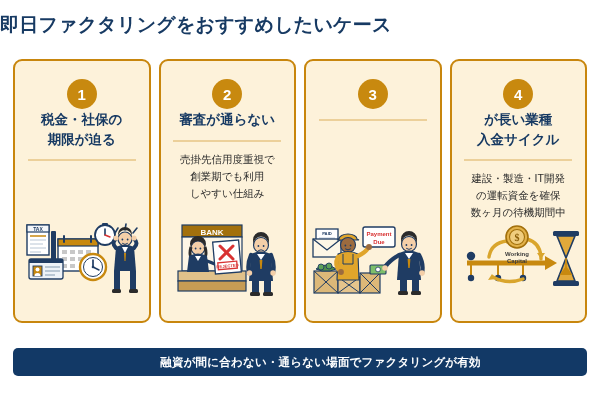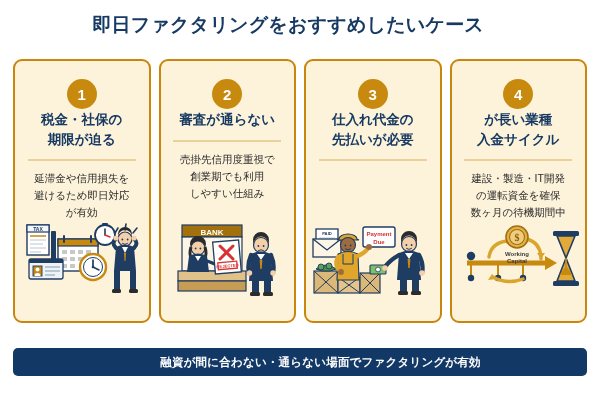--- a/index.html
+++ b/index.html
@@ -14,21 +14,21 @@
     overflow: hidden;
     position: relative;
   }
 
   
   .page-title {
     position: absolute;
     top: 14px;
     left: 0;
     width: 484px;
-    text-align: right;
+    text-align: left;
     font-size: 19px;
     font-weight: bold;
     color: #173a63;
     letter-spacing: 0.2px;
     line-height: 1.2;
   }
 
   
   .card-row {
     position: absolute;
@@ -137,25 +137,20 @@
 
 <div class="card-row">
 
   <div class="card">
     <div class="badge">1</div>
     <div class="card-heading">
       <div>税金・社保の</div>
       <div>期限が迫る</div>
     </div>
     <div class="divider"></div>
-    <div class="card-body">
-      <div>延滞金や信用損失を</div>
-      <div>避けるため即日対応</div>
-      <div>が有効</div>
-    </div>
     <div class="illo">
       <svg width="130" height="84" viewBox="0 0 130 84">
 
         <g>
           <rect x="10" y="10" width="22" height="30" fill="#ffffff" stroke="#1f3c63" stroke-width="1.4"></rect>
           <rect x="10" y="10" width="22" height="7" fill="#f3f6fa" stroke="#1f3c63" stroke-width="1.2"></rect>
           <text x="21" y="16" font-size="5" font-weight="bold" fill="#1f3c63" text-anchor="middle" font-family="Liberation Sans, sans-serif">TAX</text>
           <line x1="13" y1="21" x2="29" y2="21" stroke="#c8890f" stroke-width="1.3"></line>
           <line x1="13" y1="25" x2="29" y2="25" stroke="#b9c6d4" stroke-width="1"></line>
           <line x1="13" y1="29" x2="26" y2="29" stroke="#b9c6d4" stroke-width="1"></line>
@@ -299,24 +294,20 @@
           <rect x="102" y="66" width="7" height="13" fill="#1f3c63"></rect>
           <rect x="88" y="77" width="10" height="4" rx="1.5" fill="#2b2b2b"></rect>
           <rect x="101" y="77" width="10" height="4" rx="1.5" fill="#2b2b2b"></rect>
         </g>
       </svg>
     </div>
   </div>
 
   <div class="card">
     <div class="badge">3</div>
-    <div class="card-heading">
-      <div>仕入れ代金の</div>
-      <div>先払いが必要</div>
-    </div>
     <div class="divider"></div>
     <div class="illo">
       <svg width="130" height="84" viewBox="0 0 130 84">
 
         <g>
           <rect x="8" y="14" width="22" height="16" fill="#ffffff" stroke="#1f3c63" stroke-width="1.3"></rect>
           <text x="19" y="20" font-size="4.2" font-weight="bold" fill="#1f3c63" text-anchor="middle" font-family="Liberation Sans, sans-serif">PAID</text>
           <line x1="11" y1="23" x2="27" y2="23" stroke="#b9c6d4" stroke-width="0.9"></line>
           <line x1="11" y1="26" x2="23" y2="26" stroke="#b9c6d4" stroke-width="0.9"></line>
           <rect x="5" y="24" width="28" height="18" fill="#fdf6e6" stroke="#1f3c63" stroke-width="1.3"></rect>

